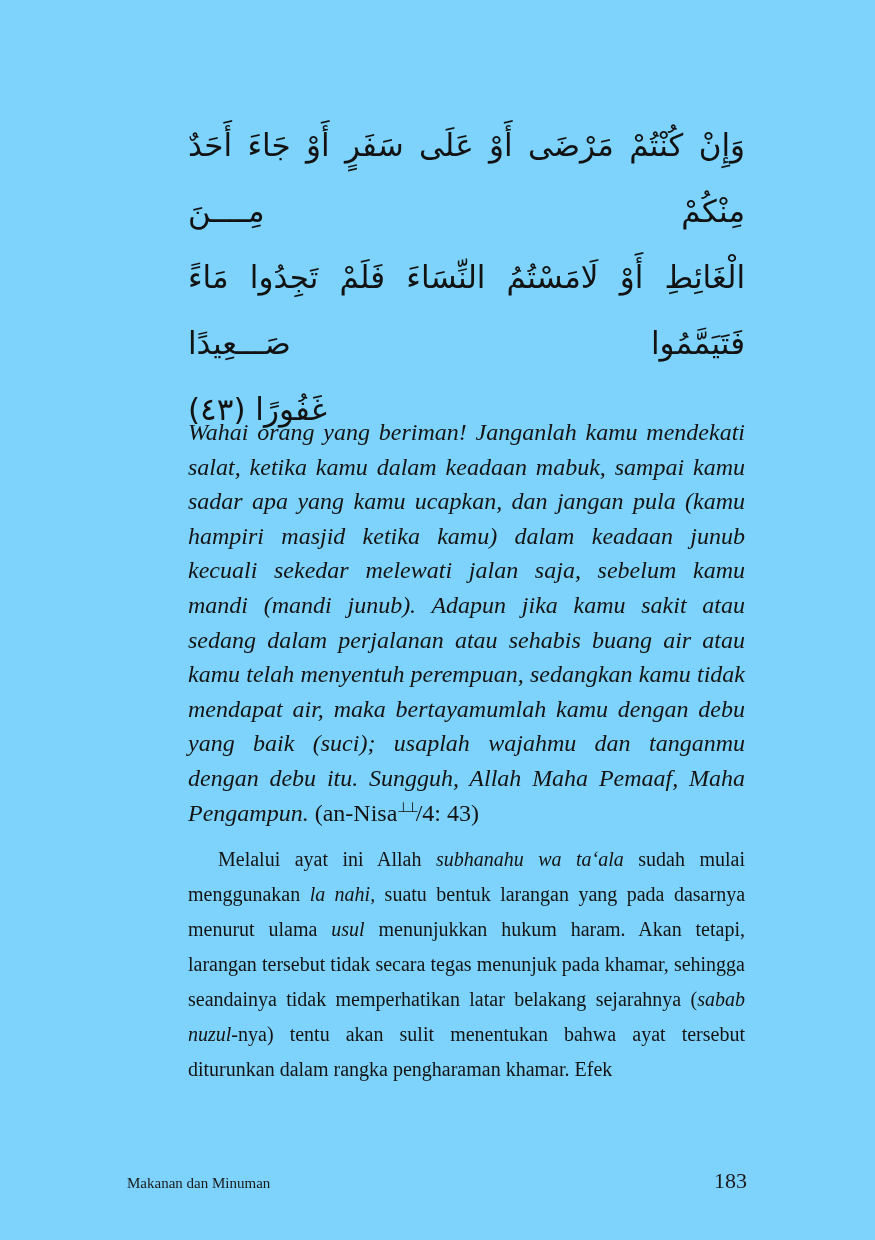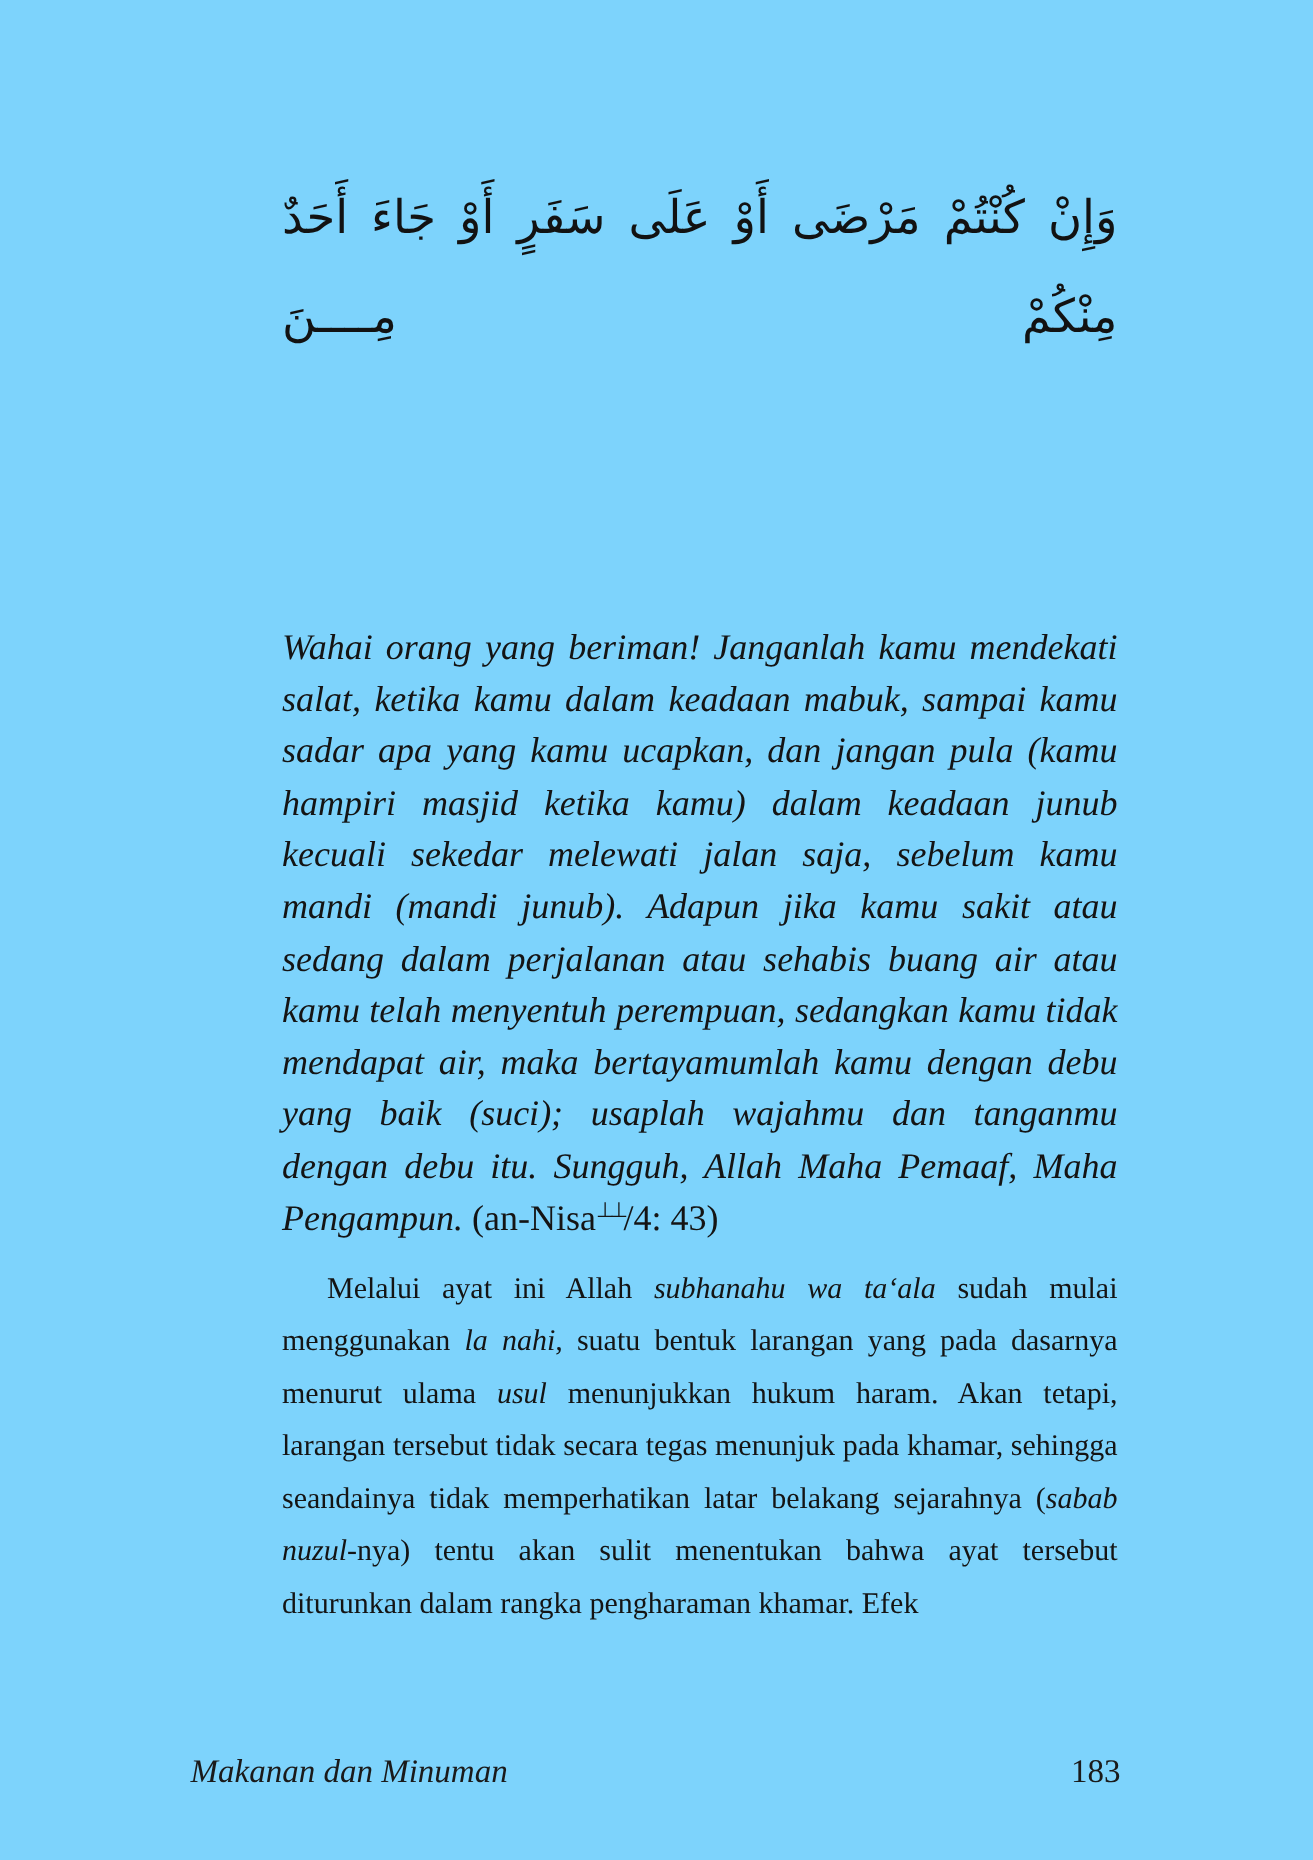--- a/index.html
+++ b/index.html
@@ -72,36 +72,37 @@
 
   
   .footer {
     position: absolute;
     left: 127px; right: 128px; top: 1168px;
     display: flex;
     justify-content: space-between;
     align-items: baseline;
   }
   .footer-title {
-    font-style: italic;
-    font-size: 22px;
+    font-size: 15px;
     color: #1a1a1a;
   }
   .footer-page {
     font-size: 22px;
     color: #1a1a1a;
   }
 </style>
 </head>
 <body>
 
 <div class="page">
 
   <div class="arabic-block" dir="rtl" lang="ar">
     <div class="arabic-line justified">وَإِنْ كُنْتُمْ مَرْضَى أَوْ عَلَى سَفَرٍ أَوْ جَاءَ أَحَدٌ مِنْكُمْ مِــــنَ</div>
+    <div class="arabic-line justified">الْغَائِطِ أَوْ لَامَسْتُمُ النِّسَاءَ فَلَمْ تَجِدُوا مَاءً فَتَيَمَّمُوا صَـــعِيدًا</div>
+    <div class="arabic-line last-line">غَفُورًا (٤٣)</div>
   </div>
 
   <p class="translation"><span class="it">Wahai orang yang beriman! Janganlah kamu mendekati salat, ketika kamu dalam keadaan mabuk, sampai kamu sadar apa yang kamu ucapkan, dan jangan pula (kamu hampiri masjid ketika kamu) dalam keadaan junub kecuali sekedar melewati jalan saja, sebelum kamu mandi (mandi junub). Adapun jika kamu sakit atau sedang dalam perjalanan atau sehabis buang air atau kamu telah menyentuh perempuan, sedangkan kamu tidak mendapat air, maka bertayamumlah kamu dengan debu yang baik (suci); usaplah wajahmu dan tanganmu dengan debu itu. Sungguh, Allah Maha Pemaaf, Maha Pengampun. </span><span class="rm">(an-Nisa</span><span class="sup-mark">⊥⊥</span><span class="rm">/4: 43)</span></p>
 
   <p class="commentary"><span class="rm">Melalui ayat ini Allah </span><span class="it">subhanahu wa ta‘ala</span><span class="rm"> sudah mulai menggunakan </span><span class="it">la nahi,</span><span class="rm"> suatu bentuk larangan yang pada dasarnya menurut ulama </span><span class="it">usul</span><span class="rm"> menunjukkan hukum haram. Akan tetapi, larangan tersebut tidak secara tegas menunjuk pada khamar, sehingga seandainya tidak memperhatikan latar belakang sejarahnya (</span><span class="it">sabab nuzul-</span><span class="rm">nya) tentu akan sulit menentukan bahwa ayat tersebut diturunkan dalam rangka pengharaman khamar. Efek</span></p>
 
   <div class="footer">
     <span class="footer-title">Makanan dan Minuman</span>
     <span class="footer-page">183</span>
   </div>

